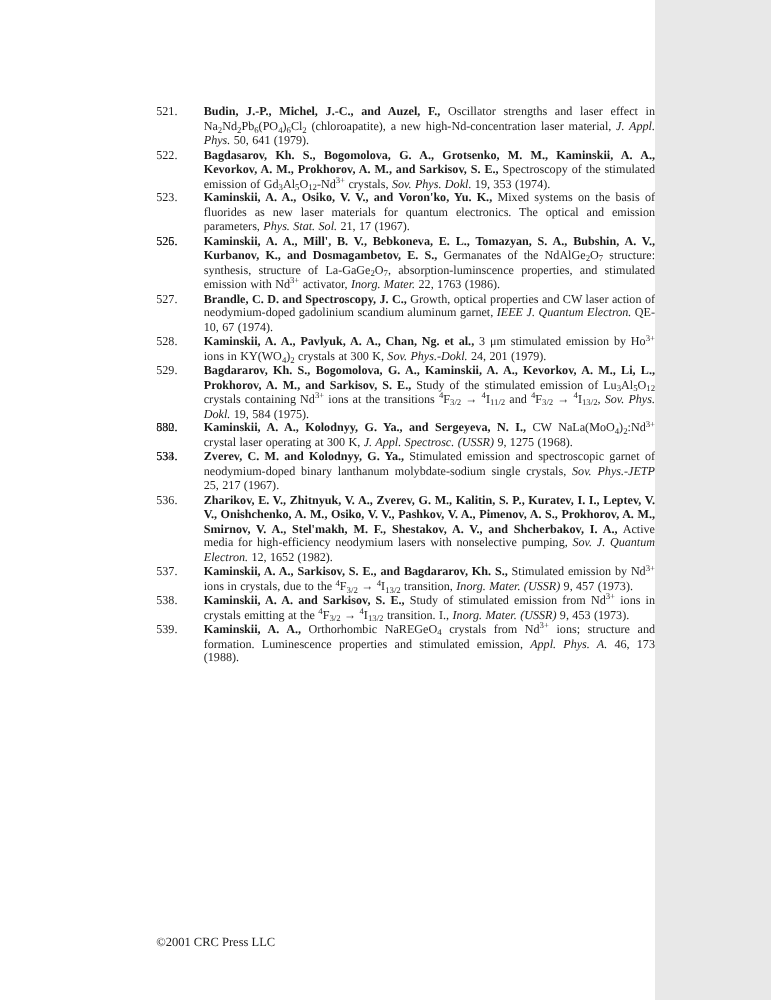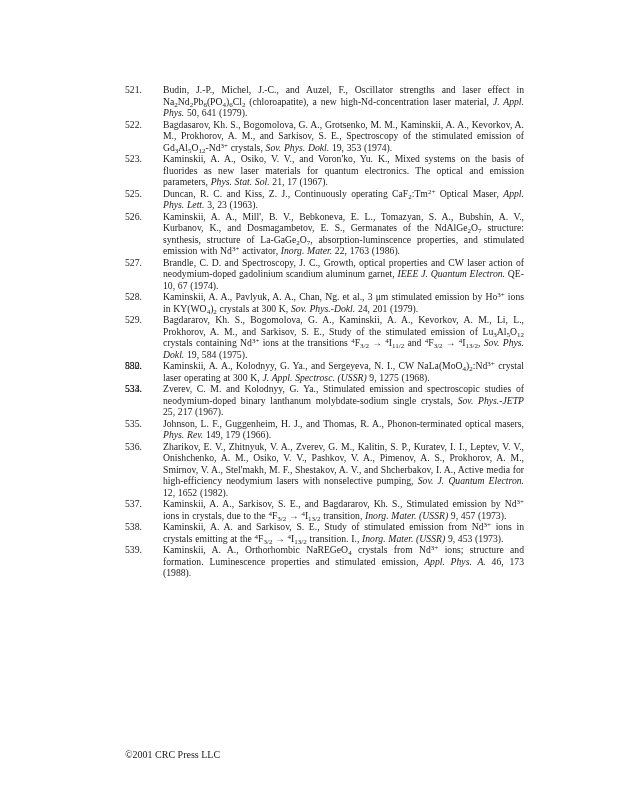--- a/index.html
+++ b/index.html
@@ -1,18 +1,18 @@
 <!DOCTYPE html>
 <html><head>
 <meta charset="utf-8">
 <style>
   html, body { margin: 0; padding: 0; background: #e8e8e8; }
   .page {
     position: relative;
-    width: 617px;
+    width: 524px;
     height: 800px;
     background: #ffffff;
     font-family: "Liberation Serif", "DejaVu Serif", serif;
     color: #1c1c1c;
     overflow: hidden;
   }
   .ref-list {
     position: absolute;
     left: 125px;
     top: 84px;
@@ -24,21 +24,21 @@
     text-align: justify;
     font-size: 9.7px;
     line-height: 11.5px;
     word-spacing: 0.3px;
   }
   .ref-num {
     position: absolute;
     left: 0;
     top: 0;
   }
-  .ref b { font-weight: normal; }
+  .ref b { font-weight: bold; }
   .ref i { font-style: italic; }
   .ref sub, .ref sup {
     font-size: 7px;
     line-height: 0;
   }
   .ref sub { vertical-align: -2px; }
   .ref sup { vertical-align: 3.5px; }
   .footer {
     position: absolute;
     left: 125px;
@@ -63,21 +63,20 @@
   </div>
 
   <div class="ref">
     <span class="ref-num">523.</span>
     <span class="ref-text"><b>Kaminskii, A. A., Osiko, V. V., and Voron'ko, Yu. K.,</b><span> Mixed systems on the basis of fluorides as new laser materials for quantum electronics. The optical and emission parameters, </span><i>Phys. Stat. Sol.</i><span> 21, 17 (1967).</span></span>
   </div>
 
 
   <div class="ref">
     <span class="ref-num">525.</span>
-    <span class="ref-text"><b>Duncan, R. C. and Kiss, Z. J.,</b><span> Continuously operating CaF</span><sub>2</sub><span>:Tm</span><sup>2+</sup><span> Optical Maser, </span><i>Appl. Phys. Lett.</i><span> 3, 23 (1963).</span></span>
   </div>
 
   <div class="ref">
     <span class="ref-num">526.</span>
     <span class="ref-text"><b>Kaminskii, A. A., Mill', B. V., Bebkoneva, E. L., Tomazyan, S. A., Bubshin, A. V., Kurbanov, K., and Dosmagambetov, E. S.,</b><span> Germanates of the NdAlGe</span><sub>2</sub><span>O</span><sub>7</sub><span> structure: synthesis, structure of La-GaGe</span><sub>2</sub><span>O</span><sub>7</sub><span>, absorption-luminscence properties, and stimulated emission with Nd</span><sup>3+</sup><span> activator, </span><i>Inorg. Mater.</i><span> 22, 1763 (1986).</span></span>
   </div>
 
   <div class="ref">
     <span class="ref-num">527.</span>
     <span class="ref-text"><b>Brandle, C. D. and Spectroscopy, J. C.,</b><span> Growth, optical properties and CW laser action of neodymium-doped gadolinium scandium aluminum garnet, </span><i>IEEE J. Quantum Electron.</i><span> QE-10, 67 (1974).</span></span>
@@ -102,27 +101,23 @@
     <span class="ref-num">532.</span>
     <span class="ref-text"><b>Kaminskii, A. A., Kolodnyy, G. Ya., and Sergeyeva, N. I.,</b><span> CW NaLa(MoO</span><sub>4</sub><span>)</span><sub>2</sub><span>:Nd</span><sup>3+</sup><span> crystal laser operating at 300 K, </span><i>J. Appl. Spectrosc. (USSR)</i><span> 9, 1275 (1968).</span></span>
   </div>
 
   <div class="ref">
     <span class="ref-num">533.</span>
   </div>
 
   <div class="ref">
     <span class="ref-num">534.</span>
-    <span class="ref-text"><b>Zverev, C. M. and Kolodnyy, G. Ya.,</b><span> Stimulated emission and spectroscopic studies of neodymium-doped binary lanthanum molybdate-sodium single crystals, </span><i>Sov. Phys.-JETP</i><span> 25, 217 (1967).</span></span>
+    <span class="ref-text"><b>Zverev, C. M. and Kolodnyy, G. Ya.,</b><span> Stimulated emission and spectroscopic garnet of neodymium-doped binary lanthanum molybdate-sodium single crystals, </span><i>Sov. Phys.-JETP</i><span> 25, 217 (1967).</span></span>
   </div>
 
-  <div class="ref">
-    <span class="ref-num">535.</span>
-    <span class="ref-text"><b>Johnson, L. F., Guggenheim, H. J., and Thomas, R. A.,</b><span> Phonon-terminated optical masers, </span><i>Phys. Rev.</i><span> 149, 179 (1966).</span></span>
-  </div>
 
   <div class="ref">
     <span class="ref-num">536.</span>
     <span class="ref-text"><b>Zharikov, E. V., Zhitnyuk, V. A., Zverev, G. M., Kalitin, S. P., Kuratev, I. I., Leptev, V. V., Onishchenko, A. M., Osiko, V. V., Pashkov, V. A., Pimenov, A. S., Prokhorov, A. M., Smirnov, V. A., Stel'makh, M. F., Shestakov, A. V., and Shcherbakov, I. A.,</b><span> Active media for high-efficiency neodymium lasers with nonselective pumping, </span><i>Sov. J. Quantum Electron.</i><span> 12, 1652 (1982).</span></span>
   </div>
 
   <div class="ref">
     <span class="ref-num">537.</span>
     <span class="ref-text"><b>Kaminskii, A. A., Sarkisov, S. E., and Bagdararov, Kh. S.,</b><span> Stimulated emission by Nd</span><sup>3+</sup><span> ions in crystals, due to the </span><sup>4</sup><span>F</span><sub>3/2</sub><span> → </span><sup>4</sup><span>I</span><sub>13/2</sub><span> transition, </span><i>Inorg. Mater. (USSR)</i><span> 9, 457 (1973).</span></span>
   </div>

